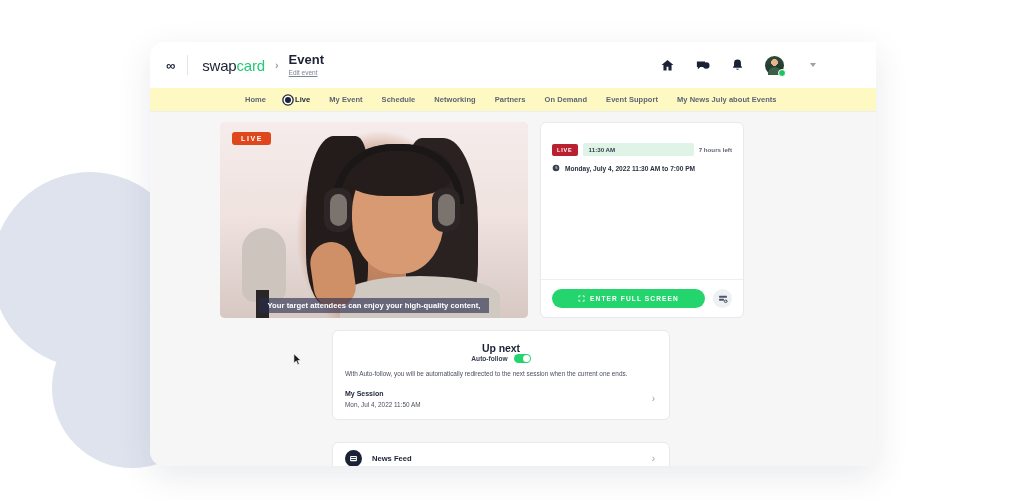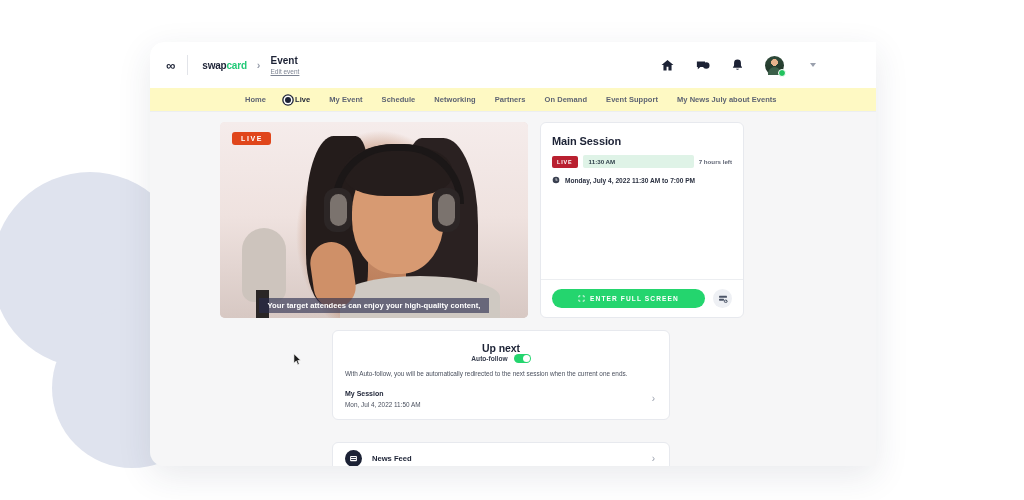--- a/index.html
+++ b/index.html
@@ -58,32 +58,32 @@
     font-size: 13px;
     color: #1c2235;
     letter-spacing: -2px;
     font-weight: 700;
     line-height: 1;
   }
   .vdivider {
     width: 1px; height: 20px; background: #e2e4e9; margin: 0 14px;
   }
   .brand {
-    font-size: 10px;
-    font-weight: 700;
+    font-size: 15px;
+    font-weight: 400;
     color: #1c2235;
     letter-spacing: -0.2px;
   }
   .brand .accent { color: #22c977; }
   .crumb-sep {
     color: #9aa0ad; font-size: 11px; margin: 0 10px; font-weight: 600;
   }
   .event-block { line-height: 1.15; }
   .event-title {
-    font-size: 10px; font-weight: 700; color: #1c2235;
+    font-size: 13px; font-weight: 700; color: #1c2235;
   }
   .event-edit {
     font-size: 6.5px; color: #7d8493; text-decoration: underline; display:block; margin-top:1px;
   }
 
   .top-actions {
     position: absolute;
     right: 60px;
     top: 0;
     height: 46px;
@@ -399,21 +399,20 @@
           <div class="live-badge">LIVE</div>
 
           <div class="caption-wrap">
             <div class="caption-line">Your target attendees can enjoy your high-quality content,</div>
           </div>
         </div>
 
         <div class="session-panel">
           <div class="sp-body">
 
-            <div class="sp-title">Main Session</div>
 
             <div class="sp-meta">
               <span class="tag-live">LIVE</span>
               <span class="tag-time">11:30 AM</span>
               <span class="tag-left">7 hours left</span>
             </div>
 
             <div class="sp-date">
               <span class="clock-ic">
                 <svg viewBox="0 0 24 24">

